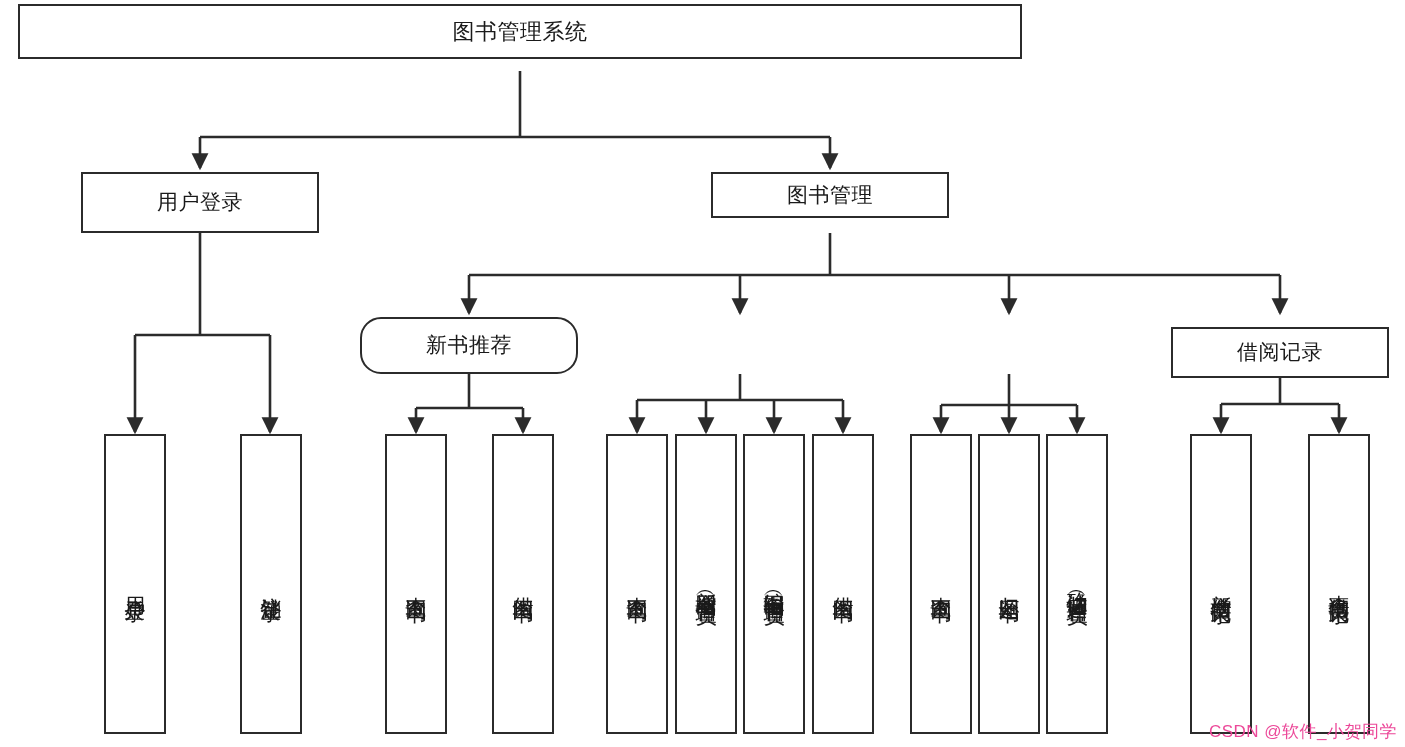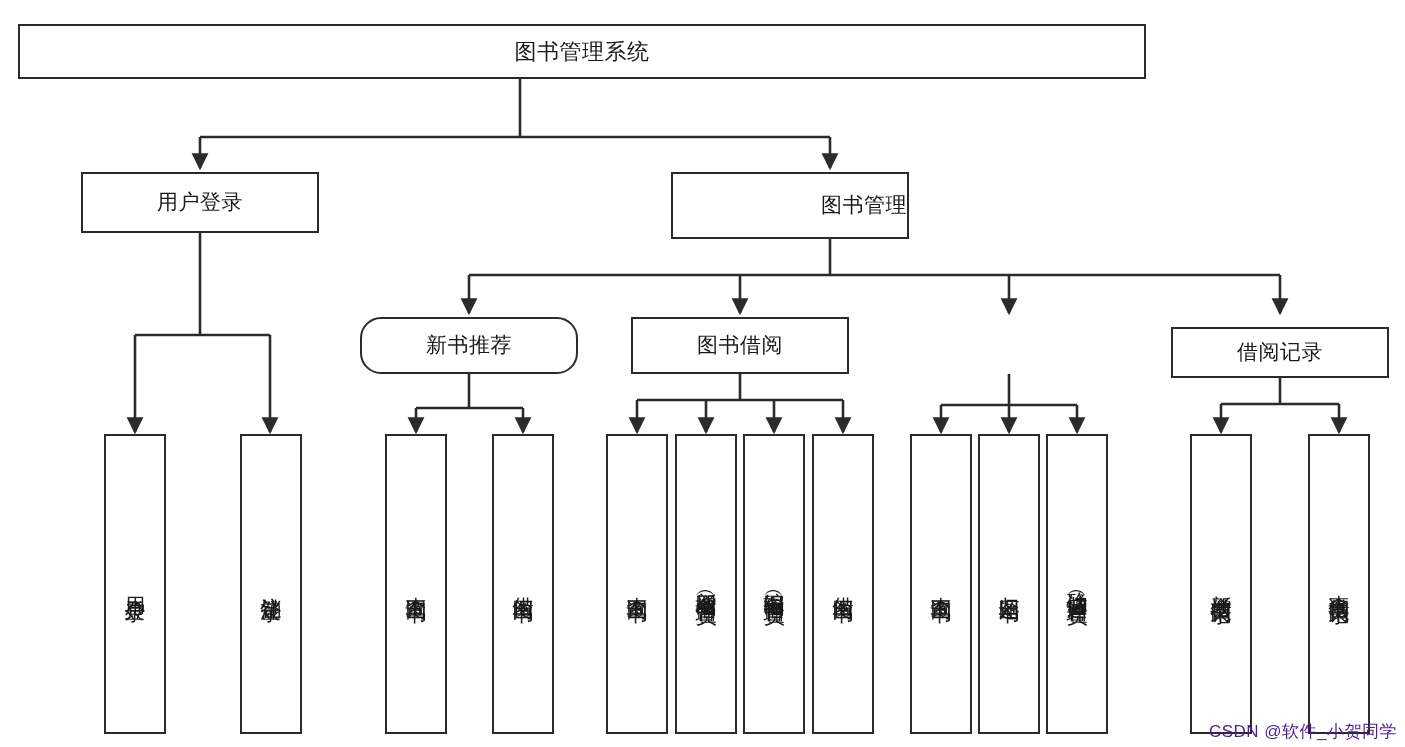--- a/index.html
+++ b/index.html
@@ -63,21 +63,21 @@
     font-size: 21px;
     letter-spacing: 2px;
     line-height: 1.05;
     max-height: 100%;
   }
   .watermark {
     position: absolute;
     right: 8px;
     bottom: 4px;
     font-size: 17px;
-    color: #4c1d95;
+    color: #ec4899;
     letter-spacing: 0.5px;
     white-space: nowrap;
     z-index: 5;
   }
 </style>
 </head>
 <body>
 
 <div id="canvas">
 
@@ -126,37 +126,34 @@
       <path d="M 1009 405 L 1009 432" marker-end="url(#arrow)"></path>
       <path d="M 1077 405 L 1077 432" marker-end="url(#arrow)"></path>
 
       <path d="M 1280 374 L 1280 404"></path>
       <path d="M 1221 404 L 1339 404"></path>
       <path d="M 1221 404 L 1221 432" marker-end="url(#arrow)"></path>
       <path d="M 1339 404 L 1339 432" marker-end="url(#arrow)"></path>
     </g>
   </svg>
 
-  <div class="node horiz root" style="left:18px; top:24px; width:1128px; height:55px;">
+  <div class="node horiz root" style="left:18px; top:4px; width:1004px; height:55px;">
     <span class="lbl">图书管理系统</span>
   </div>
 
   <div class="node horiz" style="left:81px; top:172px; width:238px; height:61px;">
     <span class="lbl">用户登录</span>
   </div>
-  <div class="node horiz" style="left:671px; top:172px; width:238px; height:67px;justify-content:flex-end;">
+  <div class="node horiz" style="left:711px; top:172px; width:238px; height:46px;">
     <span class="lbl">图书管理</span>
   </div>
 
   <div class="node horiz" style="left:360px; top:317px; width:218px; height:57px;border-radius:21px;">
     <span class="lbl">新书推荐</span>
   </div>
-  <div class="node horiz" style="left:631px; top:317px; width:218px; height:57px;">
-    <span class="lbl">图书借阅</span>
-  </div>
   <div class="node horiz" style="left:1171px; top:327px; width:218px; height:51px;">
     <span class="lbl">借阅记录</span>
   </div>
 
   <div class="node vert" style="left:104px; top:434px; width:62px; height:300px;">
     <span class="lbl">用户登录</span>
   </div>
   <div class="node vert" style="left:240px; top:434px; width:62px; height:300px;">
     <span class="lbl">注销登录</span>
   </div>

